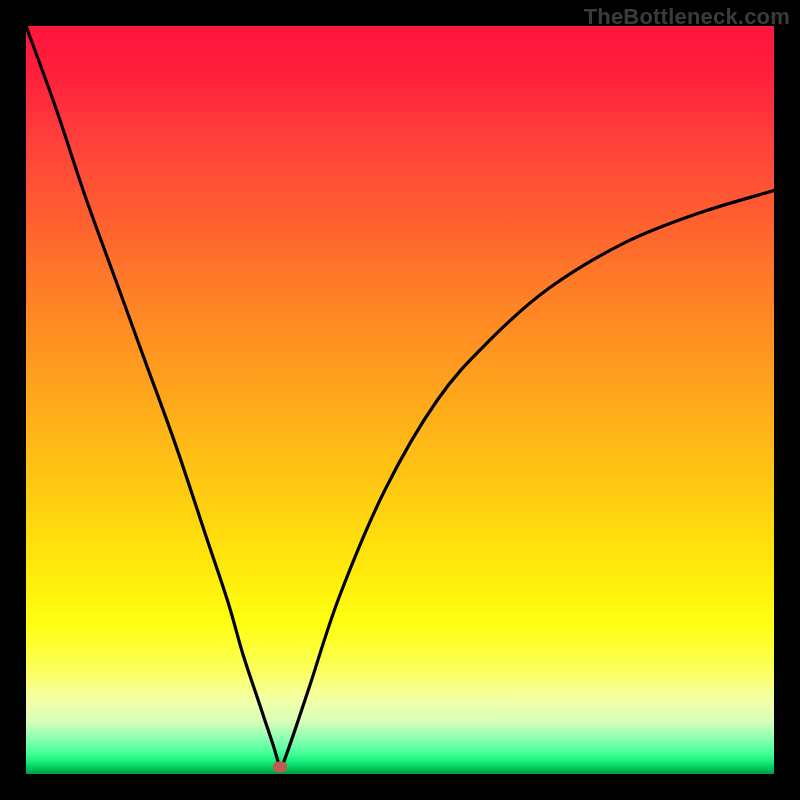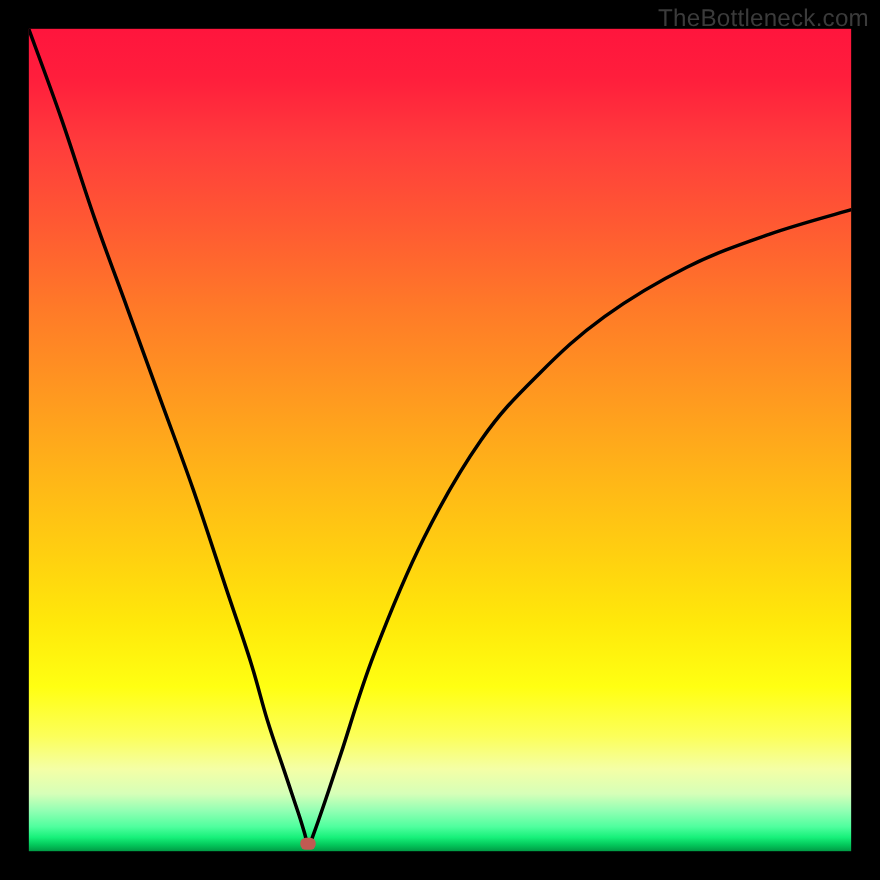--- a/index.html
+++ b/index.html
@@ -16,21 +16,21 @@
     width: 800px;
     height: 800px;
     background: #000;
   }
   .watermark {
     position: absolute;
     top: 4px;
     right: 10px;
     color: #3b3b3b;
     font-size: 22px;
-    font-weight: 400;
+    font-weight: 700;
     letter-spacing: 0.2px;
     user-select: none;
   }
   .plot-area {
     position: absolute;
     left: 26px;
     top: 26px;
     width: 748px;
     height: 748px;
     overflow: hidden;

